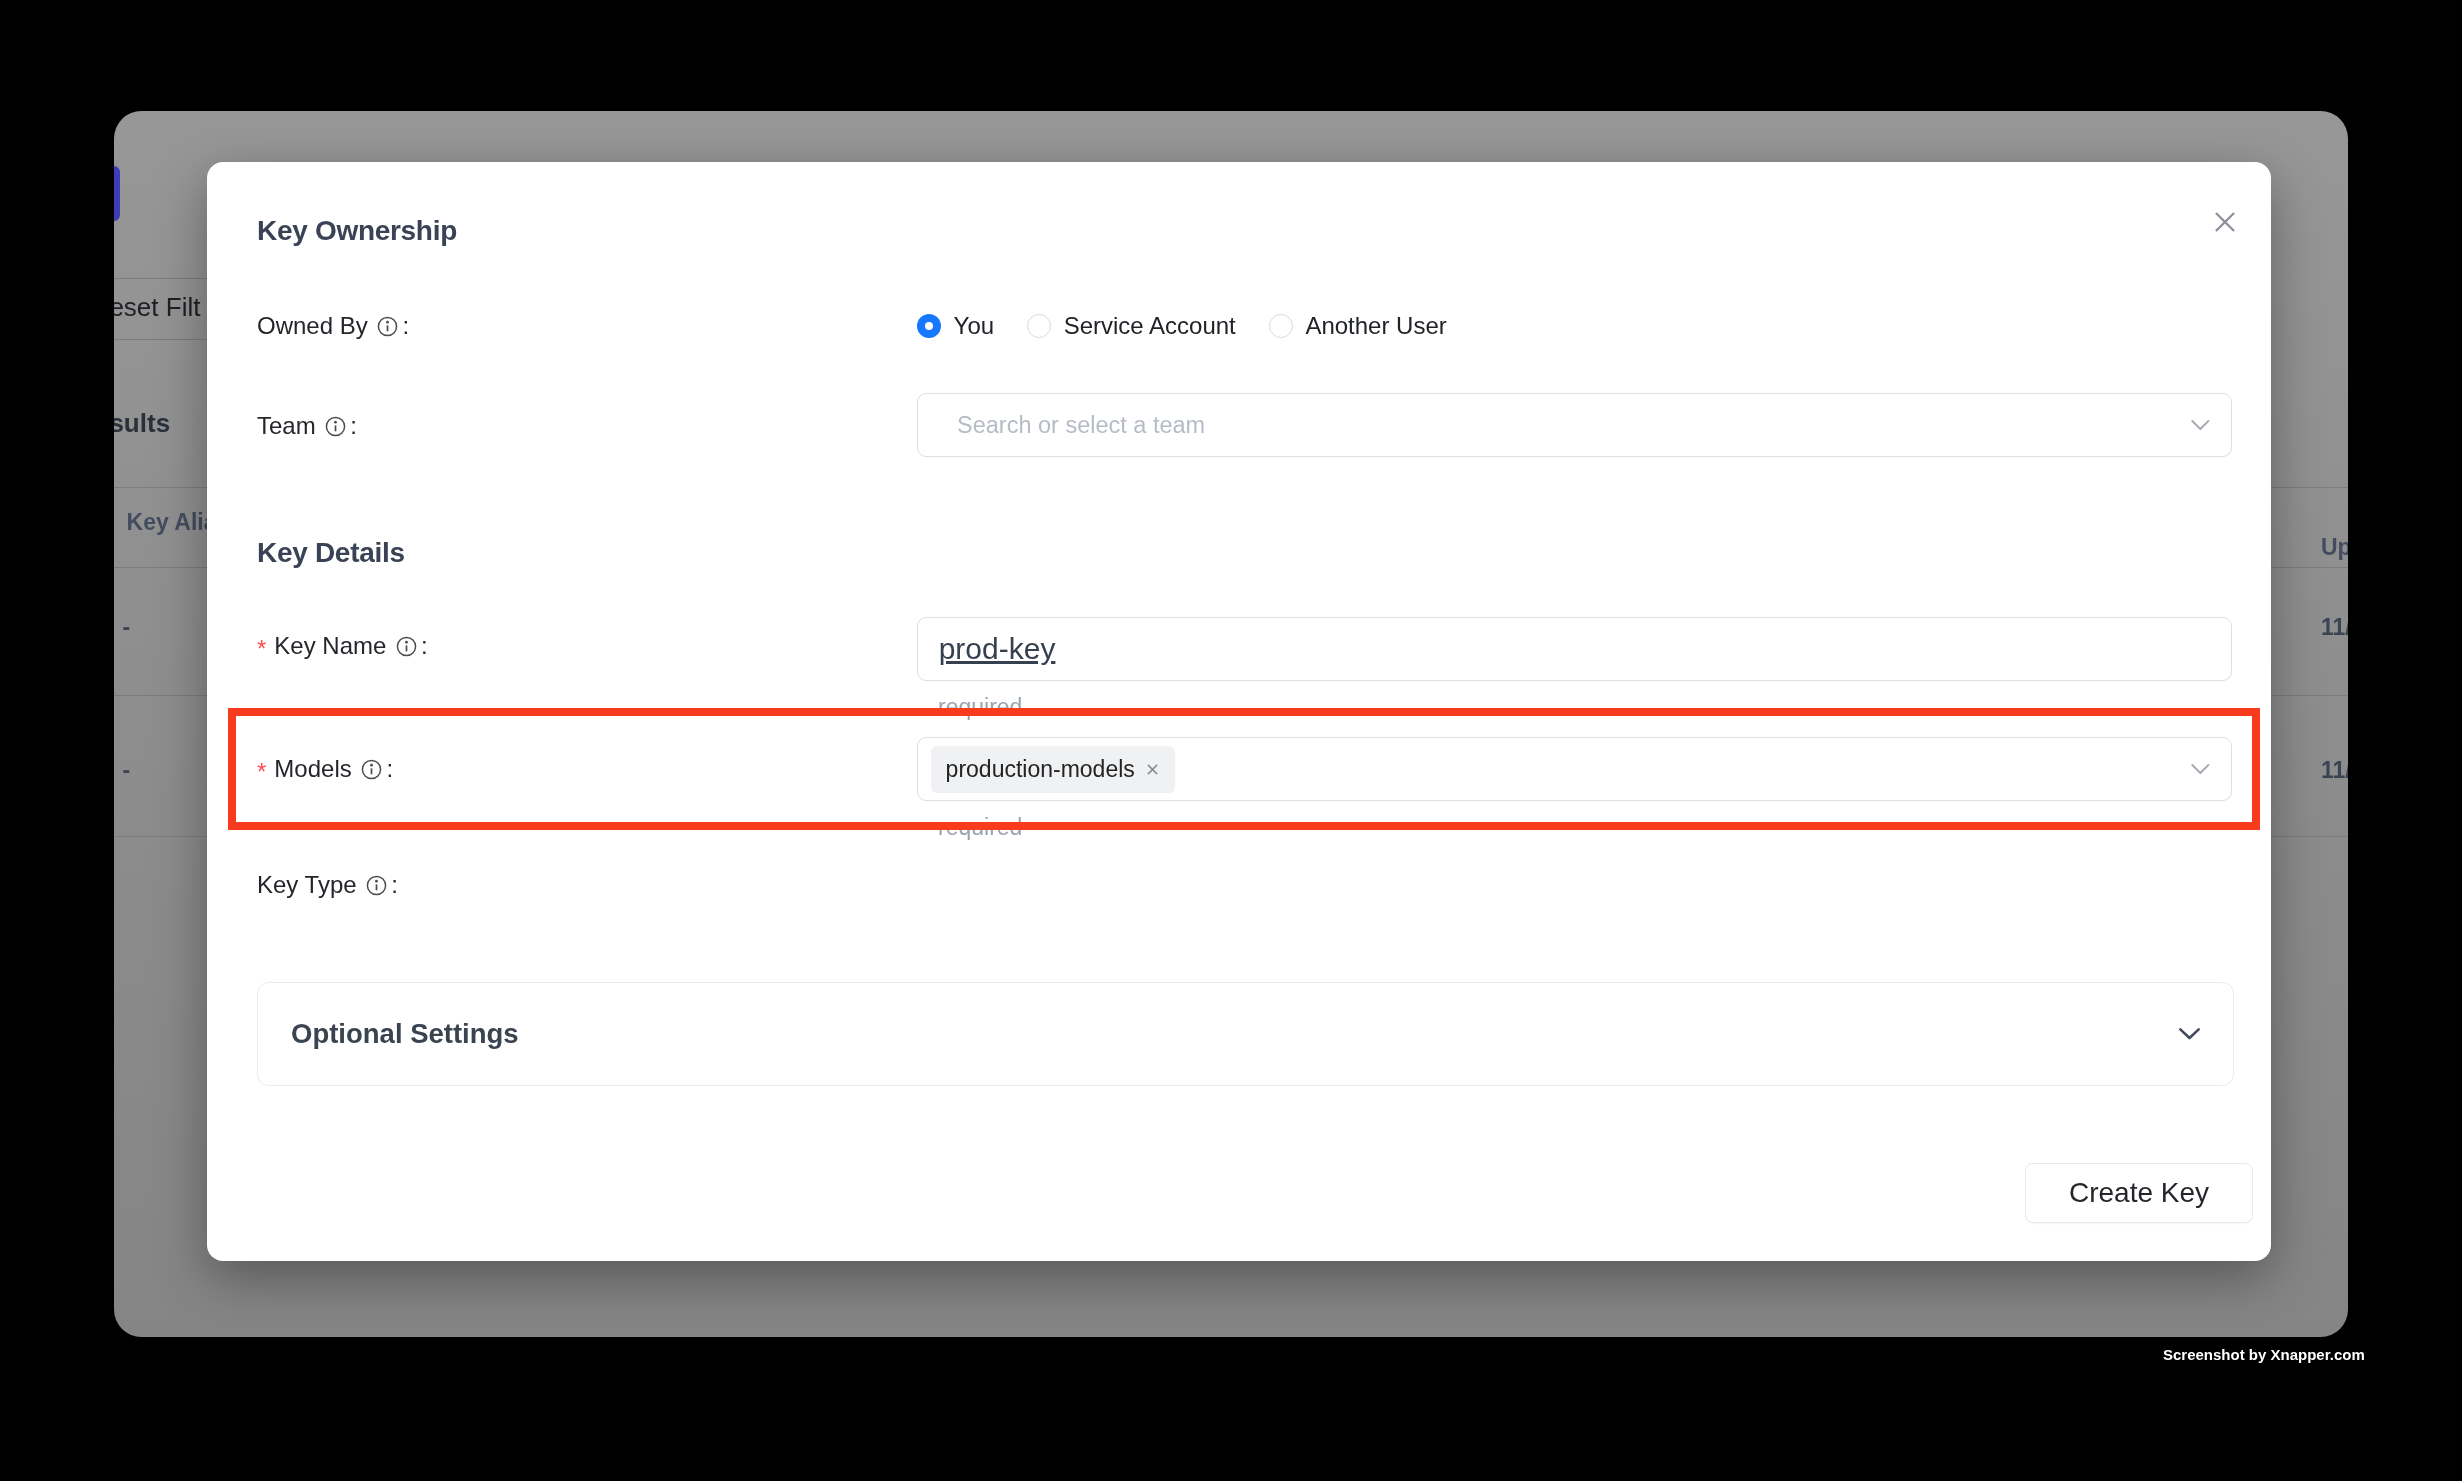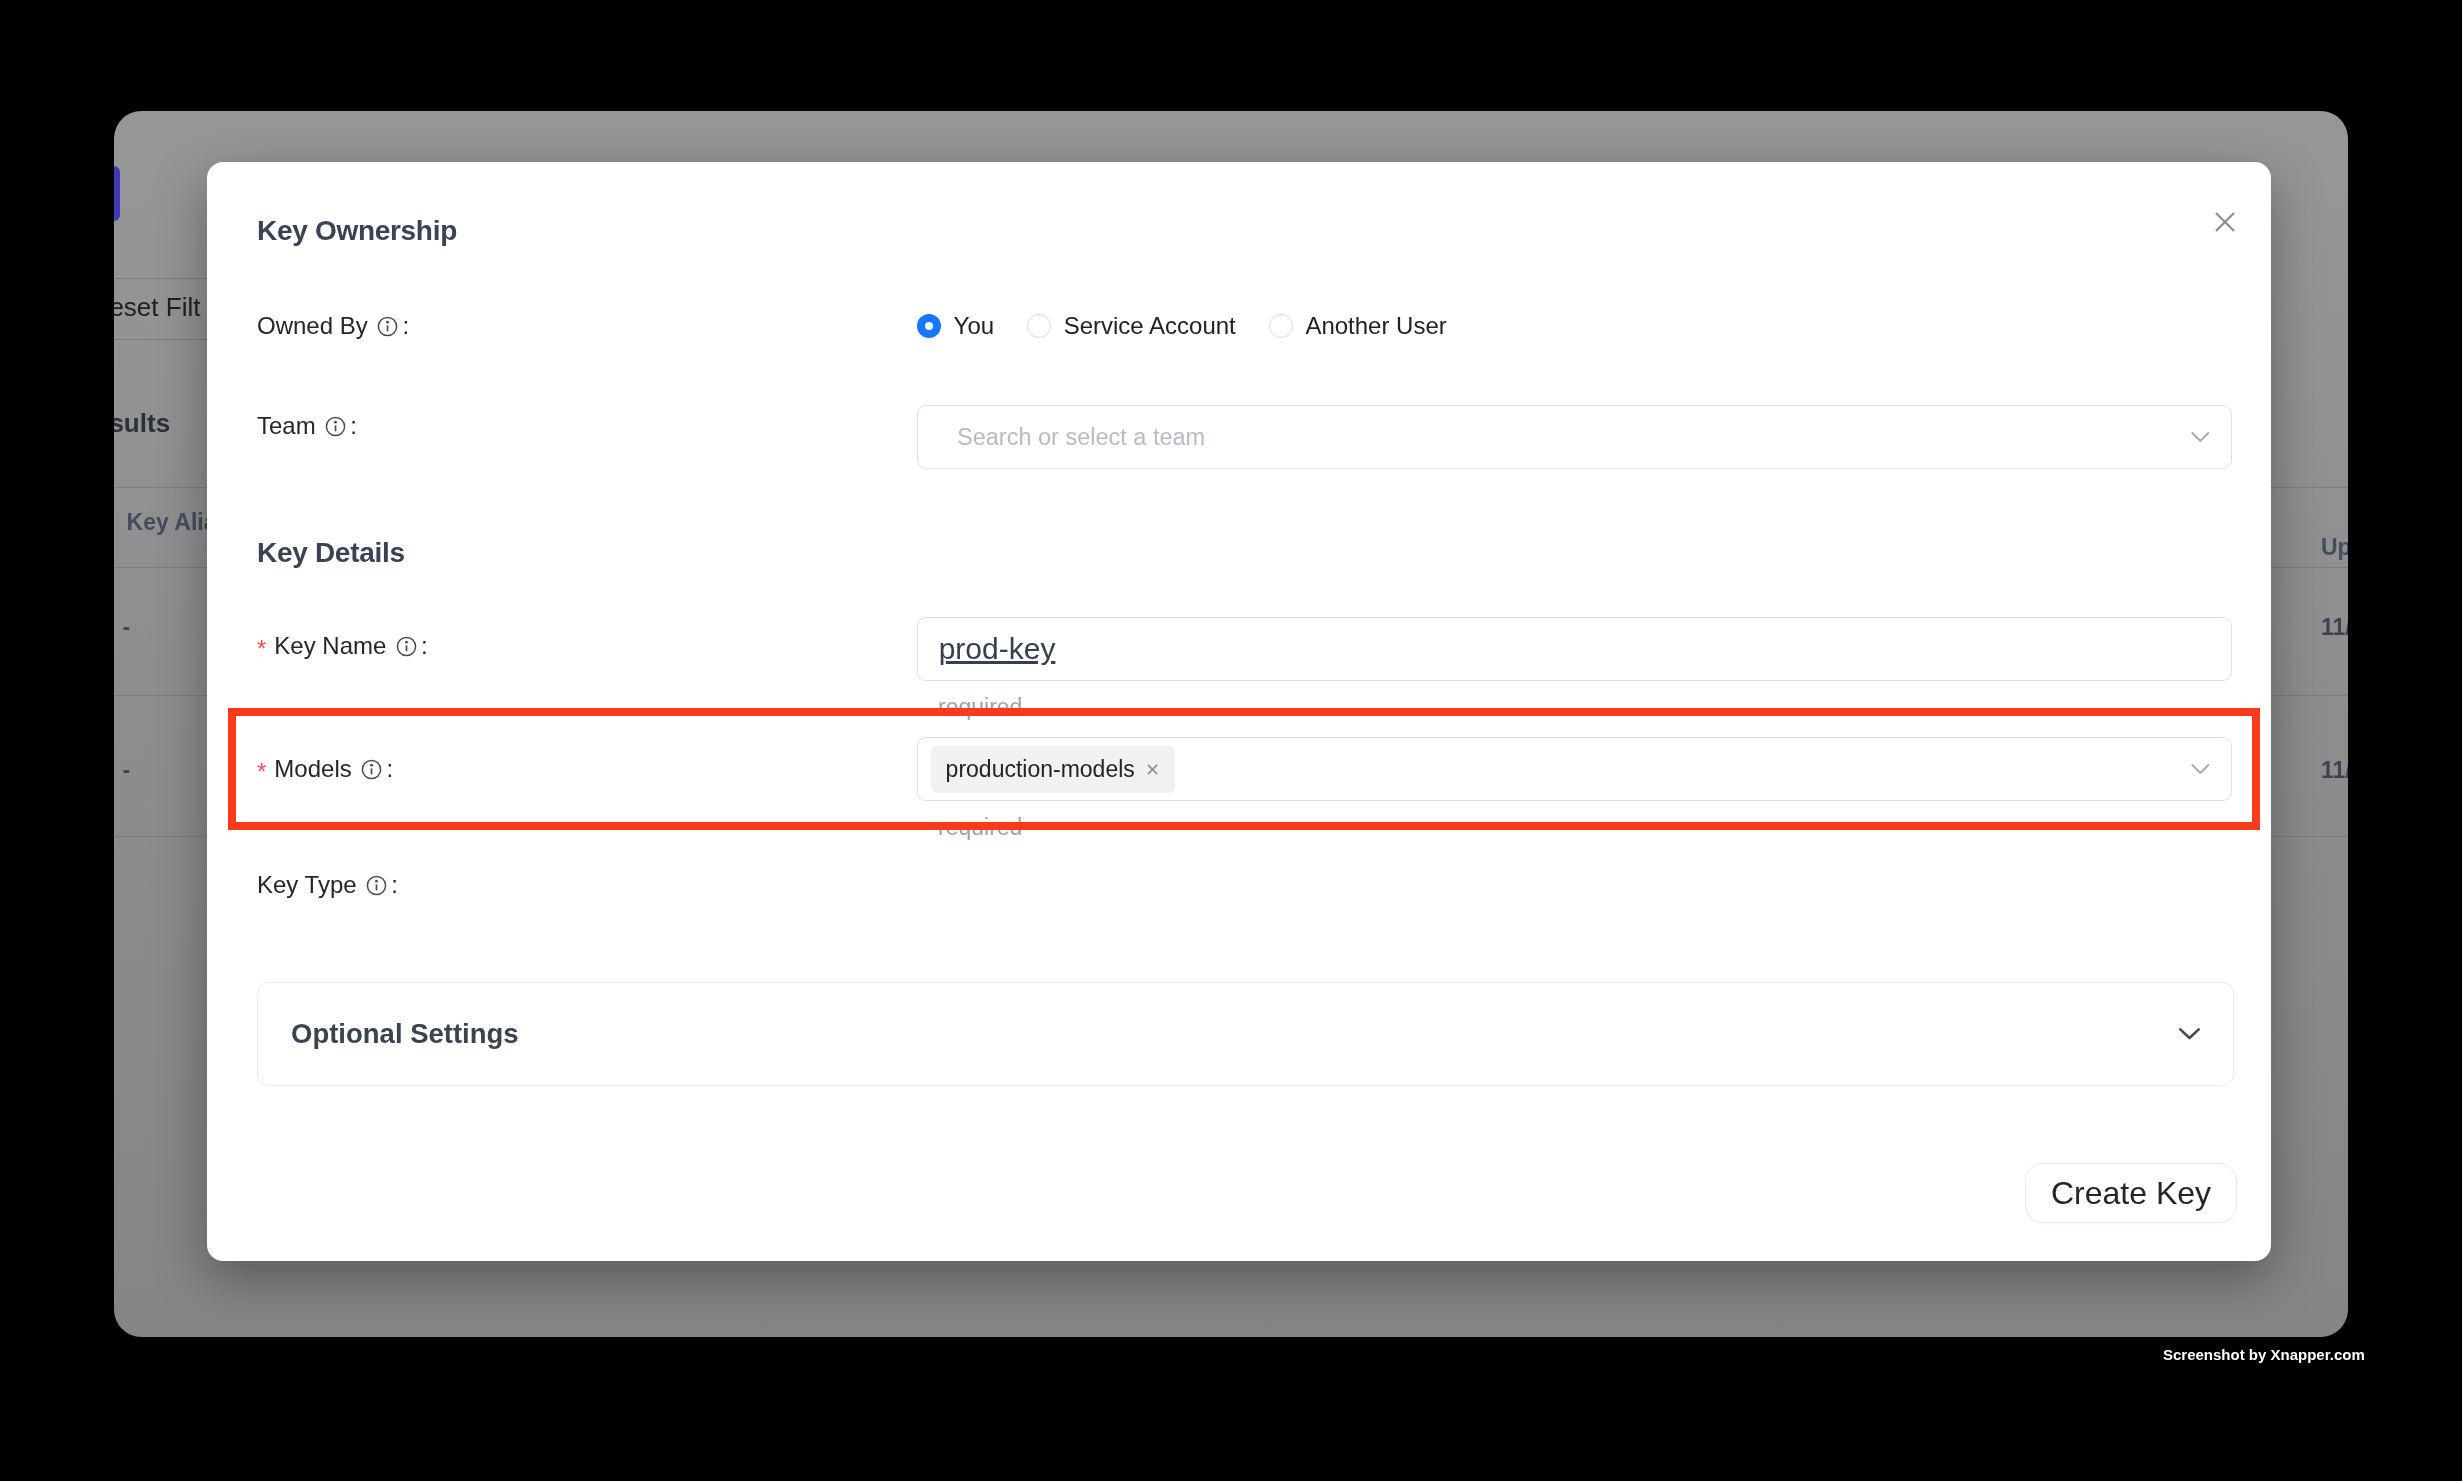--- a/index.html
+++ b/index.html
@@ -63,21 +63,21 @@
   .radio { width:24px; height:24px; border-radius:50%; display:flex; align-items:center; justify-content:center; flex:none; }
   .radio.sel { background:#1677ff; }
   .radio.sel .dot { width:8.6px; height:8.6px; border-radius:50%; background:#fff; }
   .radio.unsel { background:#fff; border:1.7px solid #d7dade; }
 
   .select {
     position:absolute; left:710px; width:1315px; height:64px; background:#fff;
     border:1.7px solid #dcdfe4; border-radius:9.2px;
     display:flex; align-items:center; padding:0 20.7px;
   }
-  #team-select   { top:243px;padding-left:39px; }
+  #team-select   { top:231px;padding-left:39px; }
   #keyname-input { top:455px; }
   #models-select { top:575px; padding-left:12.6px; }
   #keytype-select{ top:692px; }
   .placeholder { font-size:23.5px; color:#b6bcc6; }
   .value-text  { font-size:30px; color:#36404e;text-decoration:underline; }
   .chevron { position:absolute; right:20.7px; top:50%; transform:translateY(-50%); display:flex; }
 
   .tag { display:inline-flex; align-items:center; gap:10.3px; background:#f0f1f3;
     border-radius:5.7px; height:47px; padding:0 15px; font-size:23px; color:#232323; }
   .tag-x { display:inline-flex; cursor:pointer; }
@@ -85,24 +85,24 @@
   .hint { position:absolute; left:731px; font-size:23px; color:#9ba3ae; }
   #hint-keyname { top:532px; }
   #hint-models  { top:652px; }
 
   #optional-box { position:absolute; left:50px; top:820px; width:1977px; height:104px;
     border:1.7px solid #e9ebef; border-radius:11.5px; cursor:pointer; }
   #optional-label { position:absolute; left:33px; top:50%; transform:translateY(-50%);
     font-size:27.5px; font-weight:700; color:#3a4350; }
   #optional-chevron { position:absolute; right:32px; top:50%; transform:translateY(-50%); display:flex; }
 
-  #create-btn { position:absolute; left:1818px; top:1001px; width:212px; height:60px;
-    background:#fff; border:1.7px solid #e7e9ec; border-radius:18px;
+  #create-btn { position:absolute; left:1818px; top:1001px; width:228px; height:60px;
+    background:#fff; border:1.7px solid #e7e9ec; border-radius:8px;
     display:flex; align-items:center; justify-content:center;
-    font-size:32px; font-weight:500; color:#24262b; cursor:pointer;
+    font-size:28px; font-weight:500; color:#24262b; cursor:pointer;
     box-shadow:0 1.7px 0 rgba(0,0,0,.02); }
 
   
   #red-rect { position:absolute; left:228px; top:708px; width:2032px; height:122px;
     border-style:solid; border-width:8.6px; z-index:40; pointer-events:none; }
   #watermark { position:absolute; left:2163px; top:1346px; font-size:15px; font-weight:600;
     color:#fff; z-index:5; white-space:nowrap; }
 </style>
 </head>
 <body>

